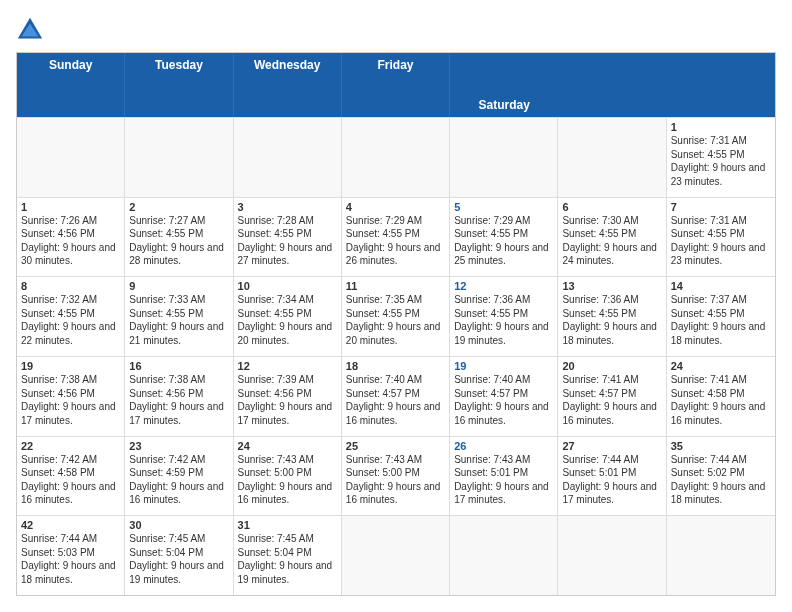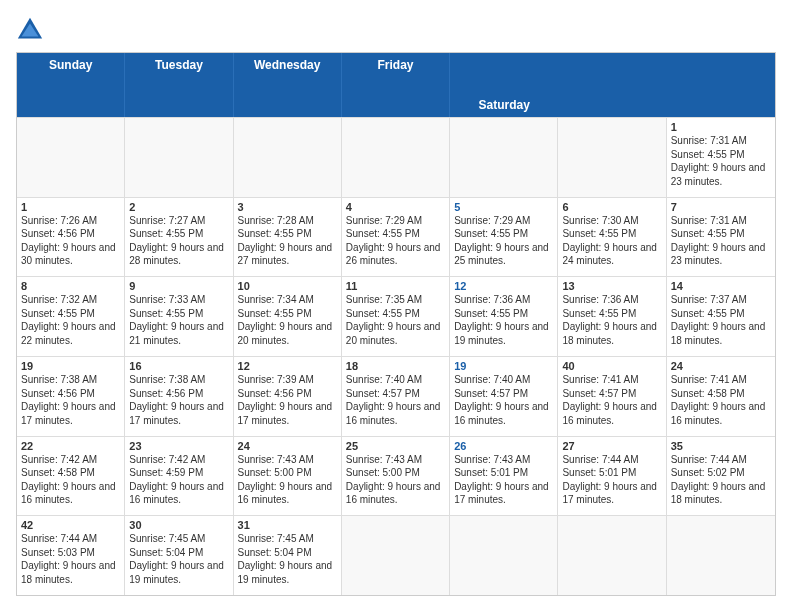--- a/index.html
+++ b/index.html
@@ -237,21 +237,21 @@
           </div>
           <div class="cal-cell">
             <span class="day-number">18</span>
             <div class="cell-info">Sunrise: 7:40 AM<br>Sunset: 4:57 PM<br>Daylight: 9 hours and 16 minutes.</div>
           </div>
           <div class="cal-cell thursday">
             <span class="day-number">19</span>
             <div class="cell-info">Sunrise: 7:40 AM<br>Sunset: 4:57 PM<br>Daylight: 9 hours and 16 minutes.</div>
           </div>
           <div class="cal-cell">
-            <span class="day-number">40</span>
+            <span class="day-number">20</span>
             <div class="cell-info">Sunrise: 7:41 AM<br>Sunset: 4:57 PM<br>Daylight: 9 hours and 16 minutes.</div>
           </div>
           <div class="cal-cell">
             <span class="day-number">24</span>
             <div class="cell-info">Sunrise: 7:41 AM<br>Sunset: 4:58 PM<br>Daylight: 9 hours and 16 minutes.</div>
           </div>
         </div>
         <div class="cal-row">
           <div class="cal-cell">
             <span class="day-number">22</span>

